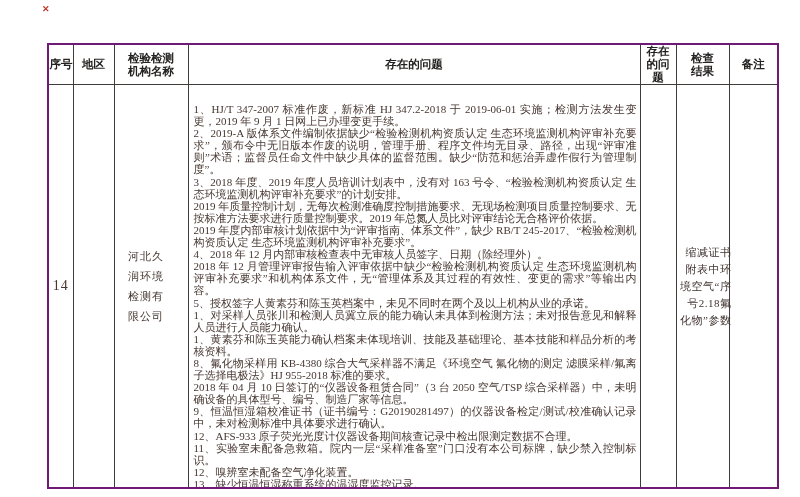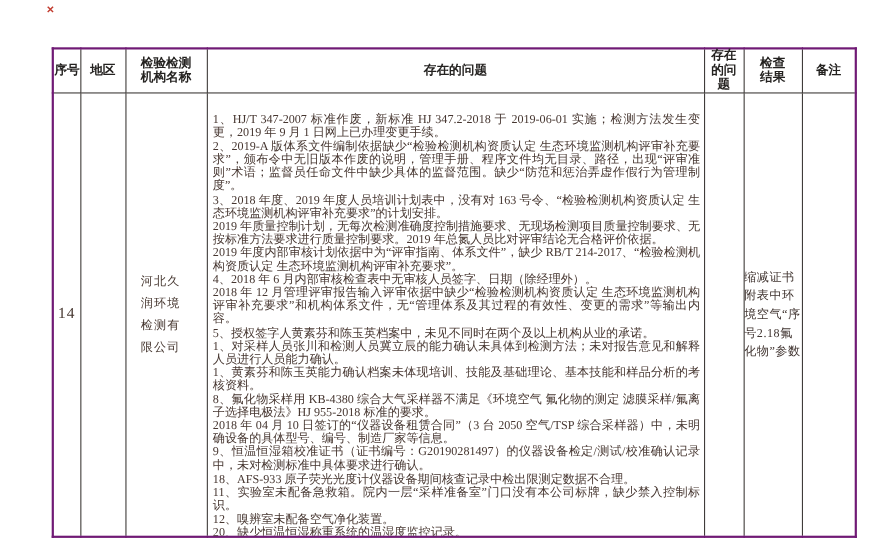--- a/index.html
+++ b/index.html
@@ -39,21 +39,21 @@
   .org-inner{width:46px;margin:16px auto;line-height:20px;letter-spacing:1px;text-align:left;}
   .problems-cell{vertical-align:top;}
   .problems-inner{
     height:384px;overflow:hidden;padding:18px 3px 0 5px;
     font-size:11px;line-height:12.1px;color:#463630;
     text-align:justify;text-justify:inter-ideograph;
   }
   .problem-item{margin:0;}
   .result-inner{
     width:55px;margin:0 auto;font-size:11px;line-height:17px;
-    letter-spacing:0.5px;text-align:left;color:#403430;
+    letter-spacing:0.5px;text-align:right;color:#403430;
   }
   .serial-cell{font-size:14px;letter-spacing:1px;}
 </style>
 </head>
 <body>
 
 <div class="page">
 
   <div class="red-mark">✕</div>
 
@@ -98,33 +98,33 @@
         <td class="cell-center"></td>
         <td class="cell-center">
           <div class="org-inner">河北久润环境检测有限公司</div>
         </td>
         <td class="problems-cell">
           <div class="problems-inner">
               <div class="problem-item">1、HJ/T 347-2007 标准作废，新标准 HJ 347.2-2018 于 2019-06-01 实施；检测方法发生变更，2019 年 9 月 1 日网上已办理变更手续。</div>
               <div class="problem-item">2、2019-A 版体系文件编制依据缺少“检验检测机构资质认定 生态环境监测机构评审补充要求”，颁布令中无旧版本作废的说明，管理手册、程序文件均无目录、路径，出现“评审准则”术语；监督员任命文件中缺少具体的监督范围。缺少“防范和惩治弄虚作假行为管理制度”。</div>
               <div class="problem-item">3、2018 年度、2019 年度人员培训计划表中，没有对 163 号令、“检验检测机构资质认定 生态环境监测机构评审补充要求”的计划安排。</div>
               <div class="problem-item">2019 年质量控制计划，无每次检测准确度控制措施要求、无现场检测项目质量控制要求、无按标准方法要求进行质量控制要求。2019 年总氮人员比对评审结论无合格评价依据。</div>
-              <div class="problem-item">2019 年度内部审核计划依据中为“评审指南、体系文件”，缺少 RB/T 214-2017、“检验检测机构资质认定 生态环境监测机构评审补充要求”。</div>
-              <div class="problem-item">4、2018 年 6 月内部审核检查表中无审核人员签字、日期（除经理外）。</div>
+              <div class="problem-item">2019 年度内部审核计划依据中为“评审指南、体系文件”，缺少 RB/T 245-2017、“检验检测机构资质认定 生态环境监测机构评审补充要求”。</div>
+              <div class="problem-item">4、2018 年 12 月内部审核检查表中无审核人员签字、日期（除经理外）。</div>
               <div class="problem-item">2018 年 12 月管理评审报告输入评审依据中缺少“检验检测机构资质认定 生态环境监测机构评审补充要求”和机构体系文件，无“管理体系及其过程的有效性、变更的需求”等输出内容。</div>
               <div class="problem-item">5、授权签字人黄素芬和陈玉英档案中，未见不同时在两个及以上机构从业的承诺。</div>
               <div class="problem-item">1、对采样人员张川和检测人员冀立辰的能力确认未具体到检测方法；未对报告意见和解释人员进行人员能力确认。</div>
               <div class="problem-item">1、黄素芬和陈玉英能力确认档案未体现培训、技能及基础理论、基本技能和样品分析的考核资料。</div>
               <div class="problem-item">8、氟化物采样用 KB-4380 综合大气采样器不满足《环境空气 氟化物的测定 滤膜采样/氟离子选择电极法》HJ 955-2018 标准的要求。</div>
               <div class="problem-item">2018 年 04 月 10 日签订的“仪器设备租赁合同”（3 台 2050 空气/TSP 综合采样器）中，未明确设备的具体型号、编号、制造厂家等信息。</div>
               <div class="problem-item">9、恒温恒湿箱校准证书（证书编号：G20190281497）的仪器设备检定/测试/校准确认记录中，未对检测标准中具体要求进行确认。</div>
-              <div class="problem-item">18、AFS-933 原子荧光光度计仪器设备期间核查记录中检出限测定数据不合理。</div>
+              <div class="problem-item">12、AFS-933 原子荧光光度计仪器设备期间核查记录中检出限测定数据不合理。</div>
               <div class="problem-item">11、实验室未配备急救箱。院内一层“采样准备室”门口没有本公司标牌，缺少禁入控制标识。</div>
               <div class="problem-item">12、嗅辨室未配备空气净化装置。</div>
-              <div class="problem-item">20、缺少恒温恒湿称重系统的温湿度监控记录。</div>
+              <div class="problem-item">13、缺少恒温恒湿称重系统的温湿度监控记录。</div>
             </div>
         </td>
         <td class="cell-center"></td>
         <td class="cell-center">
           <div class="result-inner">缩减证书附表中环境空气“序号2.18氟化物”参数</div>
         </td>
         <td class="cell-center"></td>
       </tr>
     </tbody>
   </table>

